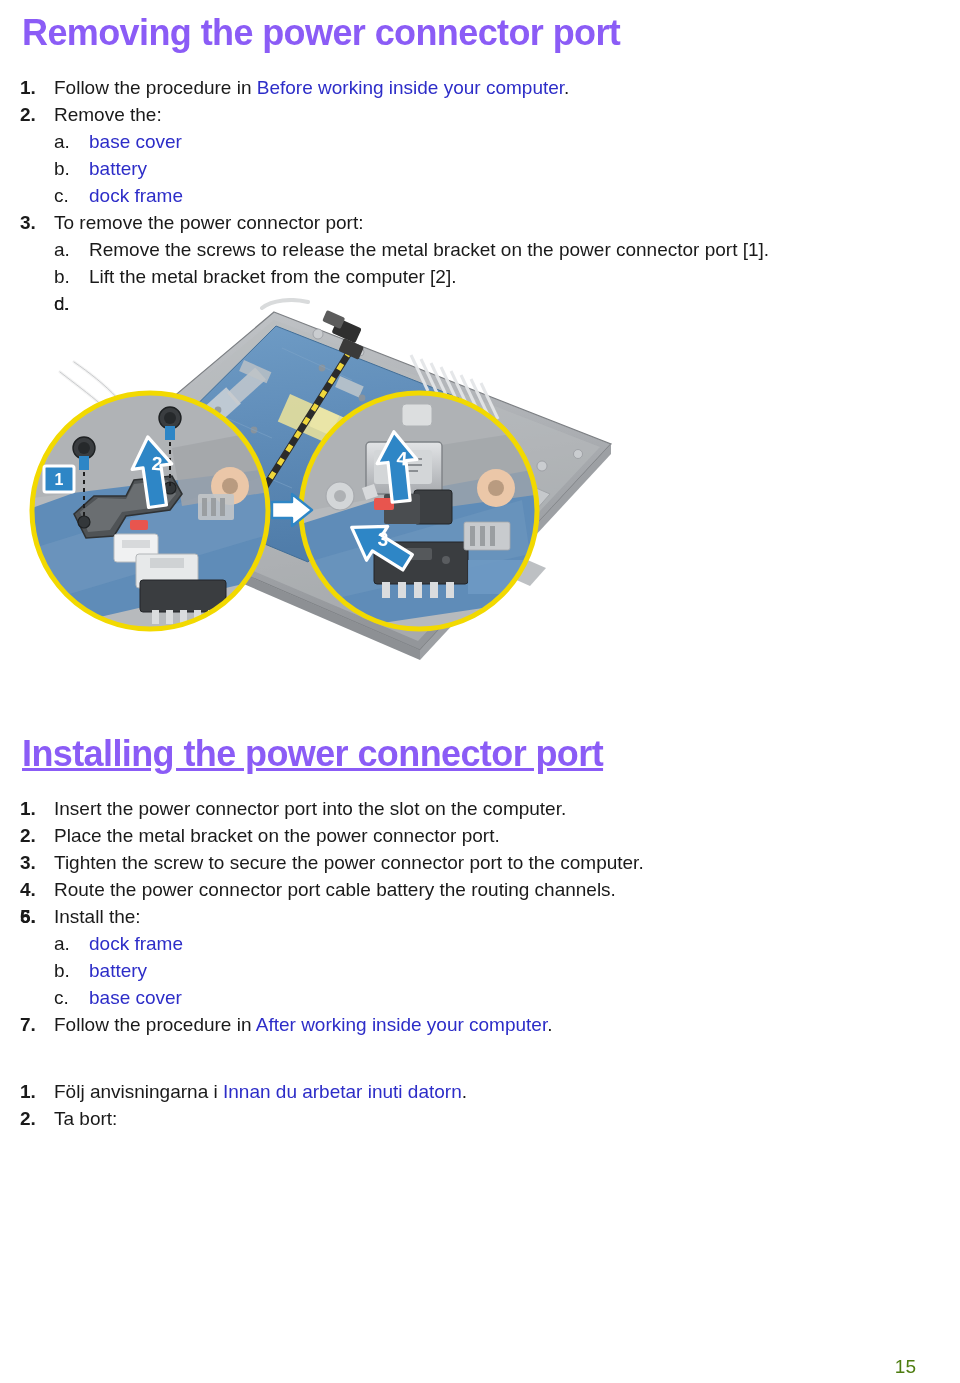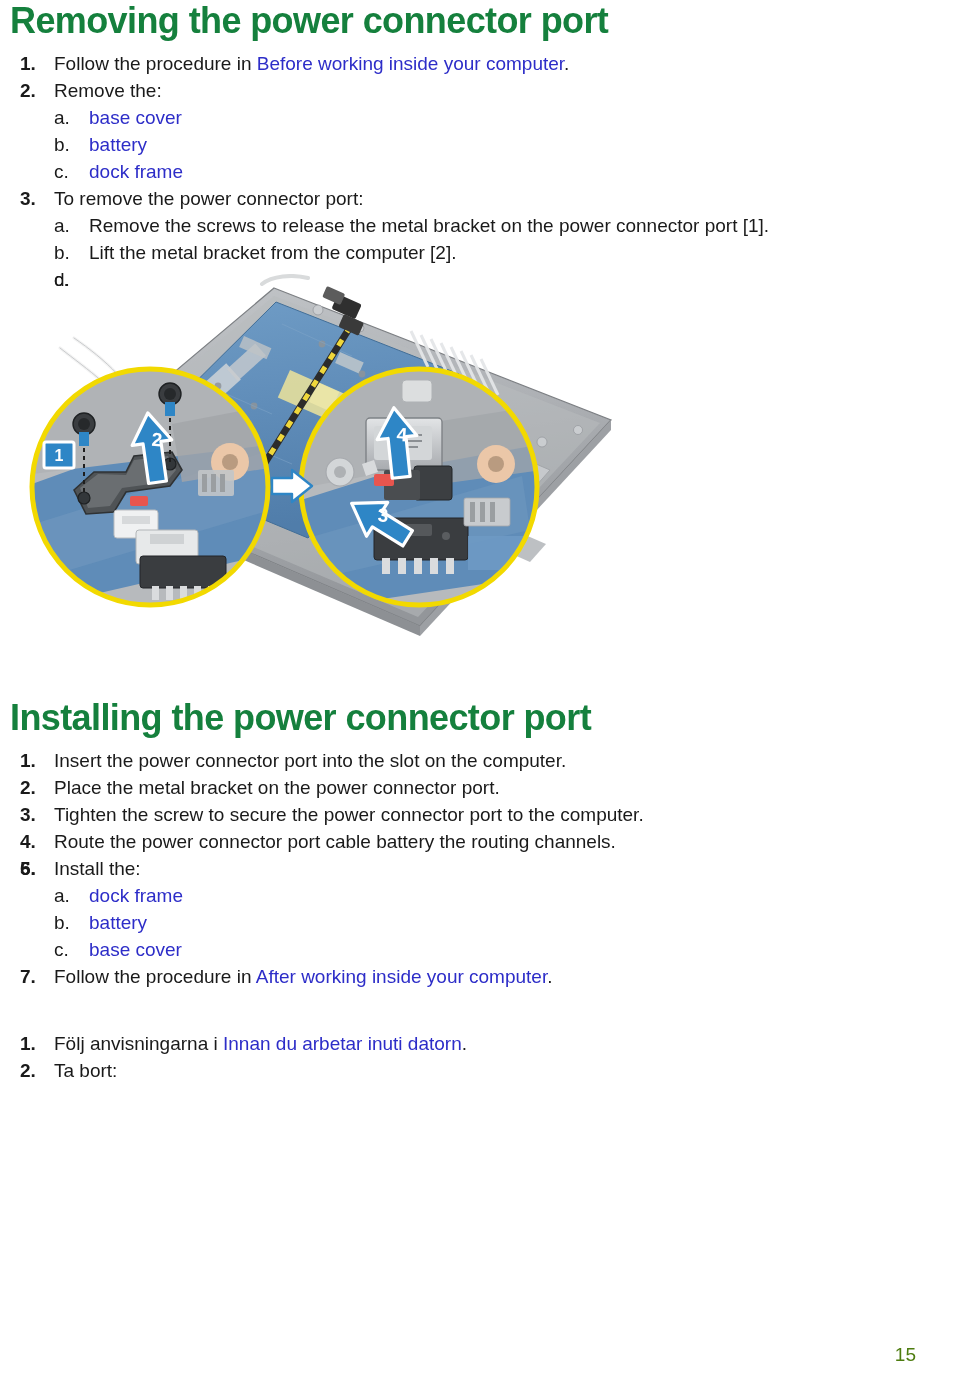--- a/index.html
+++ b/index.html
@@ -20,28 +20,28 @@
     width: 960px;
     height: 1383px;
     box-sizing: border-box;
     padding: 0 44px 0 10px;
   }
 
   h1.doc-heading {
     font-size: 36px;
     font-weight: bold;
     letter-spacing: -0.6px;
-    margin: 0;
+    margin: 12px;
     padding: 0;
     line-height: 1.05;
-    color: #15803d;
+    color: #8b5cf6;
     font-family: "Liberation Sans", sans-serif;
   }
   h1.heading-removing { padding-top: 2px; }
-  h1.heading-installing { padding-top: 0px; }
+  h1.heading-installing { padding-top: 0px; text-decoration: underline; }
   h1.heading-swedish { padding-top: 0px; }
 
   ol.steps {
     list-style: none;
     margin: 0;
     padding: 0;
   }
   .step {
     position: relative;
     padding-left: 44px;

